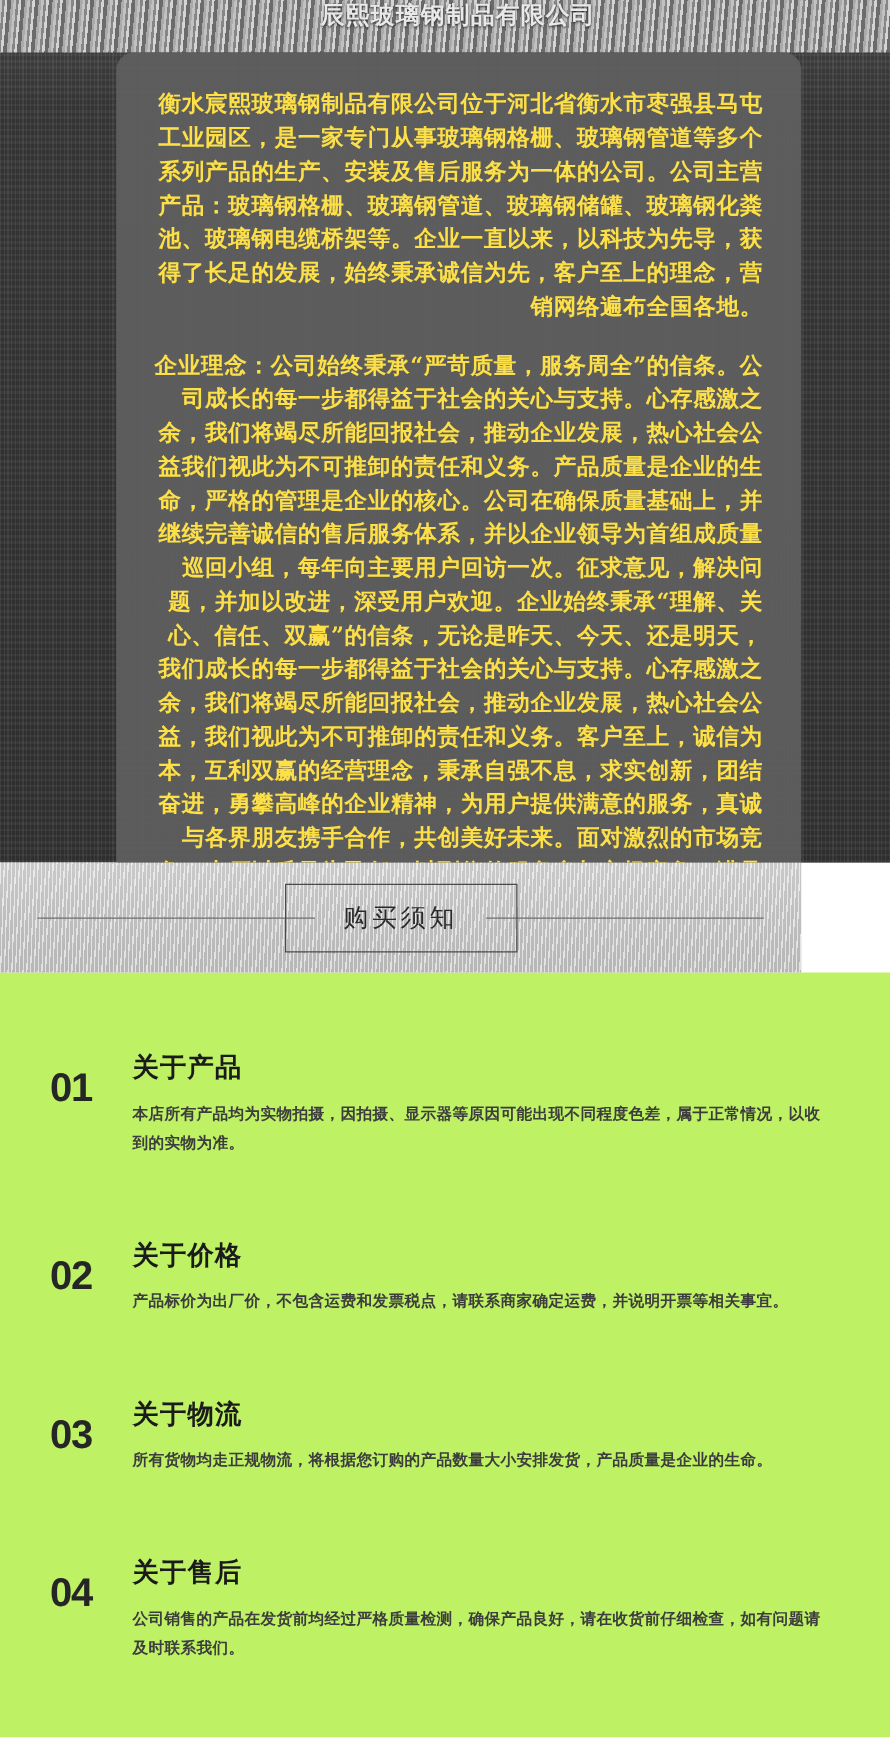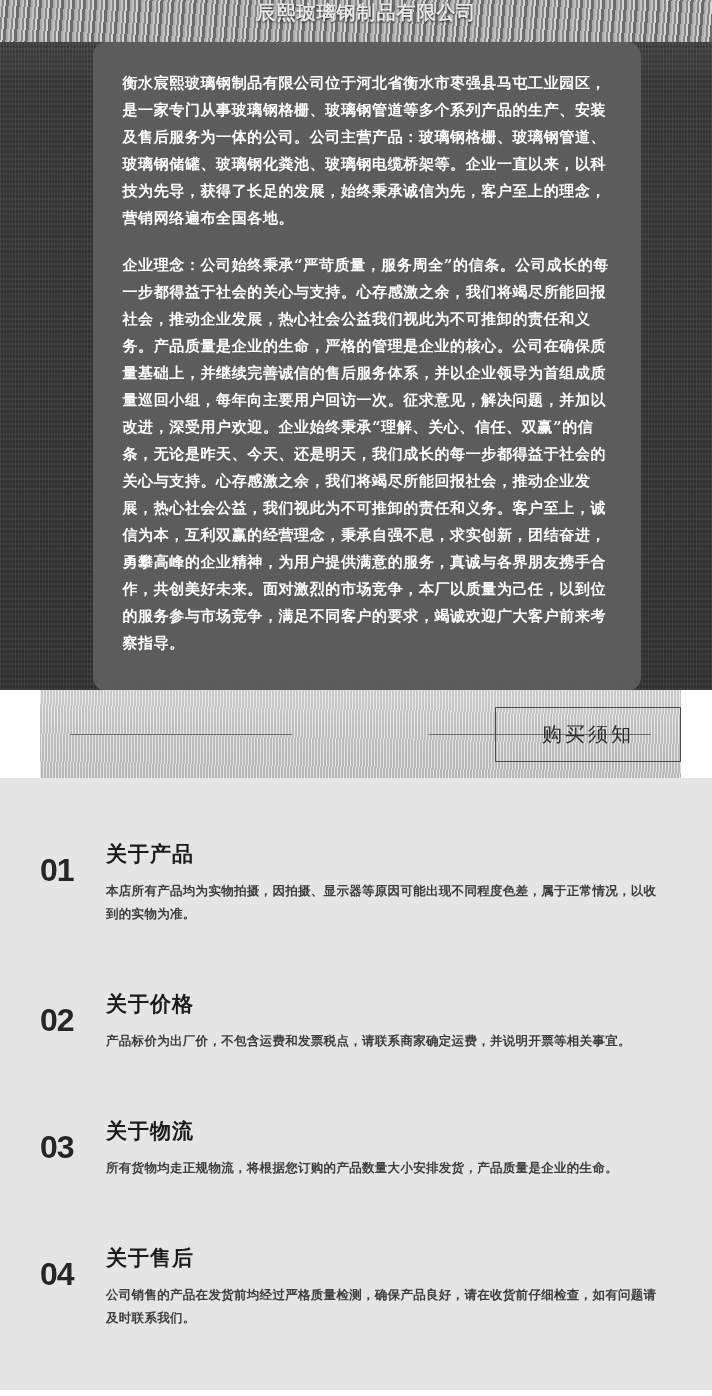--- a/index.html
+++ b/index.html
@@ -65,44 +65,43 @@
     position: relative;
     z-index: 2;
     margin: 14px auto 0 auto;
     width: 548px;
     background: rgba(96,96,96,0.92);
     border-radius: 14px;
     padding: 28px 30px 34px 30px;
     min-height: 600px;
   }
   .company-para {
-    color: #ffffff;
-    font-size: 15px;
+    color: #fde047;
+    font-size: 18px;
     line-height: 27px;
-    text-align: left;
+    text-align: right;
     letter-spacing: .6px;
     font-weight: bold;
     font-family: "DejaVu Serif", "Liberation Serif", serif;
   }
   .company-para + .company-para { margin-top: 20px; }
 
   
   .banner {
     position: relative;
     width: 641px;
     height: 88px;
     background:
       repeating-linear-gradient(92deg,
         rgba(255,255,255,0.55) 0px, rgba(255,255,255,0.55) 1px,
         rgba(0,0,0,0.04) 1px, rgba(0,0,0,0.04) 3px),
       linear-gradient(180deg, #d2d2d2 0%, #c7c7c7 45%, #bdbdbd 100%);
     display: flex;
     align-items: center;
-    justify-content: flex-end;
-    margin-left: 40px;
+    justify-content: center;
   }
   .banner-line {
     position: absolute;
     top: 50%;
     width: 222px;
     height: 1px;
     background: #6f6f6f;
   }
   .banner-line.left { left: 30px; }
   .banner-line.right { right: 30px; }
@@ -116,21 +115,21 @@
   .banner-text {
     font-size: 20px;
     color: #2a2a2a;
     letter-spacing: 3px;
     font-weight: normal;
   }
 
   
   .notice-wrap {
     padding: 62px 0 60px 0;
-    background: #e5e5e5;
+    background: #bef264;
   }
   .notice-item {
     display: flex;
     align-items: flex-start;
     padding: 0 44px 0 40px;
     margin-bottom: 64px;
   }
   .notice-item:last-child { margin-bottom: 0; padding-left: 40px; }
   .notice-num {
     font-size: 32px;

